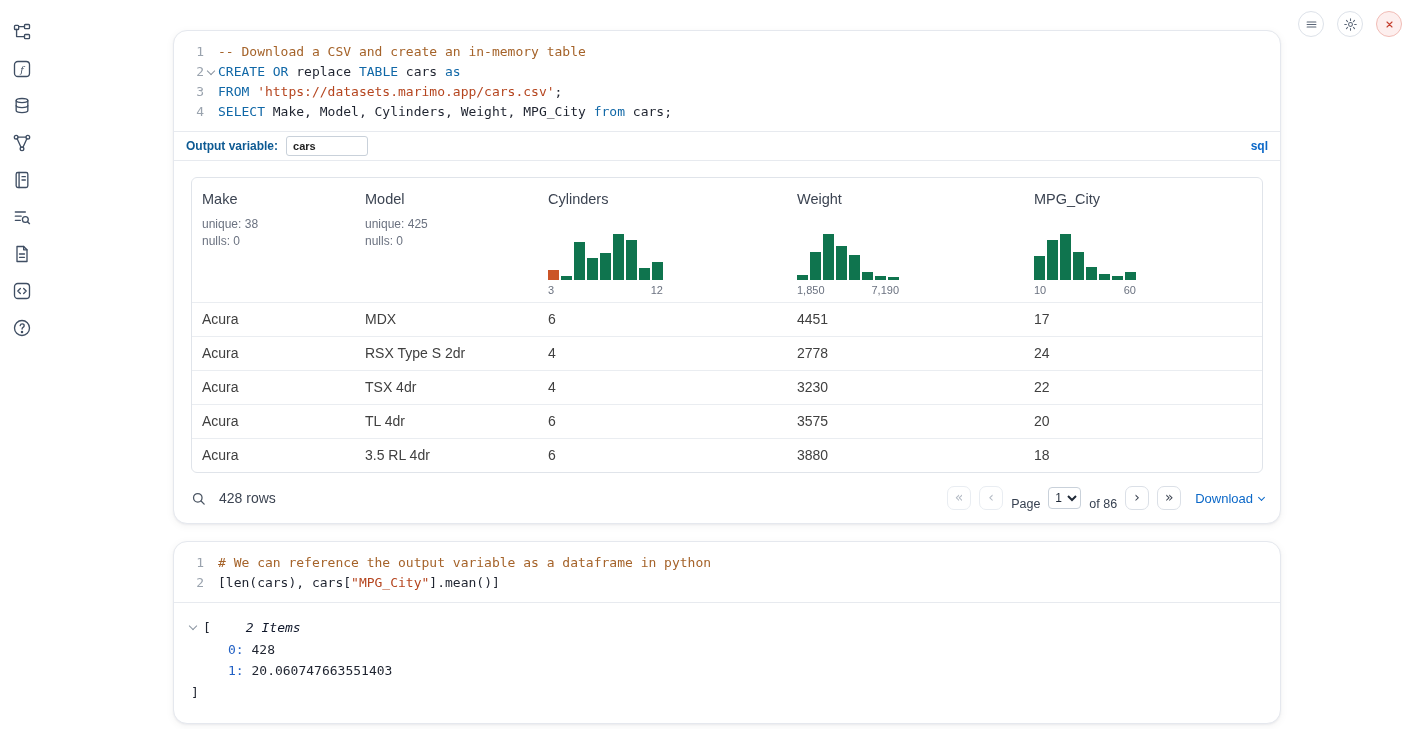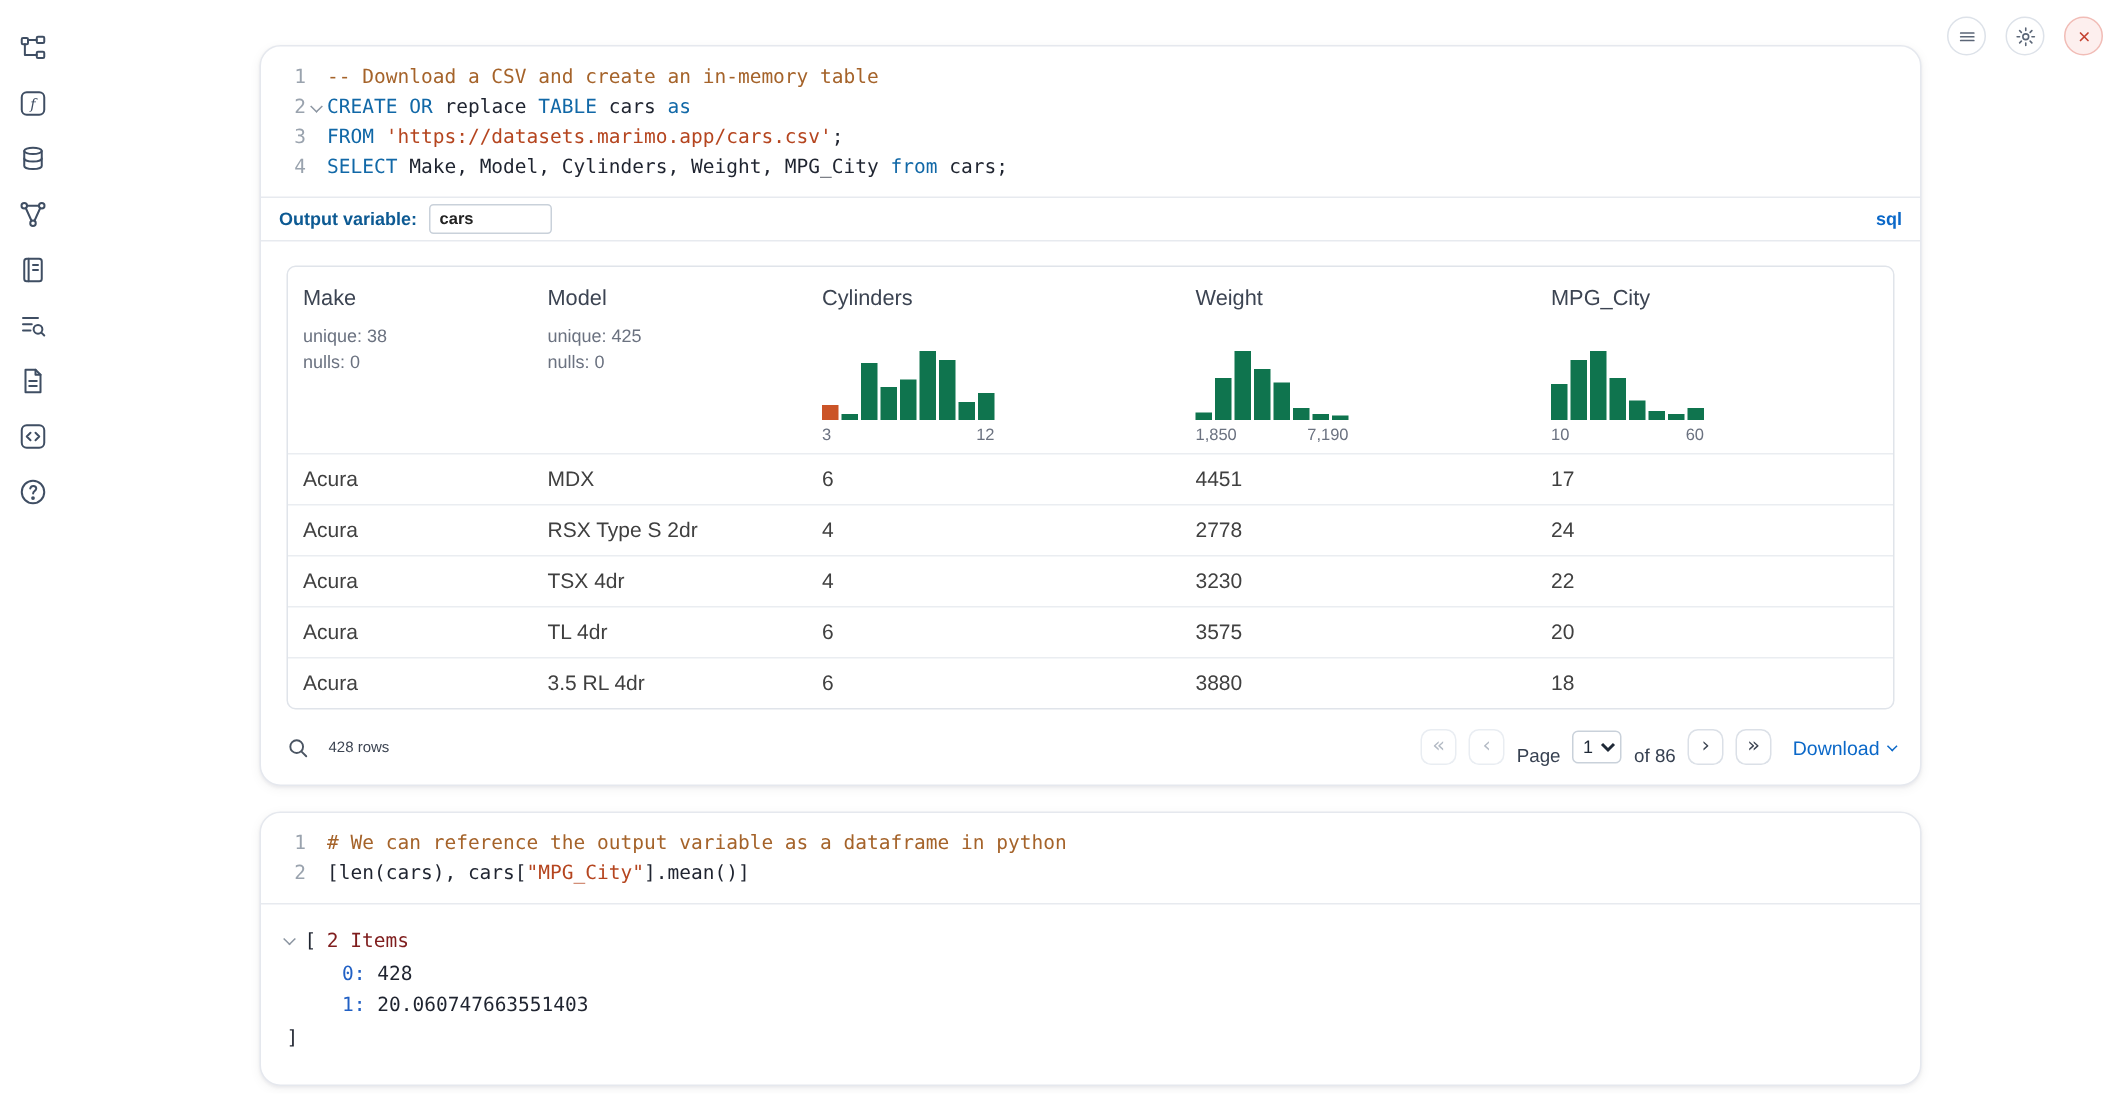--- a/index.html
+++ b/index.html
@@ -83,21 +83,21 @@
   .bar { width: 11px; background: var(--histBar, #0f744e); }
   .bar.hl { background: var(--histHighlight, #cb5427); }
   .hist-axis { display: flex; justify-content: space-between; font-size: 11px; color: #6b7280; margin-top: 4px; }
   .tr { border-top: 1px solid #eaedf1; }
   .td { padding: 8px 10px; font-size: 14px; color: #404040; height: 33px; line-height: 17px; overflow: hidden; white-space: nowrap; }
 
   
   .table-footer { display: flex; align-items: center; height: 50px; padding: 0 16px; gap: 12px; }
   .search-icon { width: 17px; height: 17px; color: #4b5563; cursor: pointer; }
   .search-icon svg { width: 17px; height: 17px; display: block; }
-  .row-count { font-size: 10px; color: #3c4452; }
+  .row-count { font-size: 14px; color: #3c4452; }
   .footer-right { margin-left: auto; display: flex; align-items: center; gap: 8px; }
   .pg-btn {
     width: 24px; height: 24px; border: 1px solid #dbe0e7; border-radius: 7px; background: #fff;
     display: flex; align-items: center; justify-content: center;
     font-family: "DejaVu Sans", sans-serif; font-size: 14px; color: #3c4452; cursor: pointer; padding-bottom: 2px;
   }
   .pg-btn.disabled { color: #b3bac4; border-color: #e9edf2; }
   .pg-label { font-size: 12.5px; color: #374151; margin-top: 12px; }
   .page-select {
     height: 22px; border: 1px solid #c9d1da; border-radius: 4px; background: #fff;
@@ -106,21 +106,21 @@
   .download { display: flex; align-items: center; gap: 6px; color: var(--link, #0b68c8); font-size: 13px; font-weight: 500; cursor: pointer; margin-left: 6px; }
   .download .chev { border-color: var(--link, #0b68c8); width: 5px; height: 5px; margin-top: -2px; }
 
   
   .py-output {
     padding: 14px 16px 20px;
     font-family: "DejaVu Sans Mono", monospace;
     font-size: 13px; line-height: 21.5px; color: #1f2430;
   }
   .tree-head { display: flex; align-items: center; gap: 7px; }
-  .items-label { color: #7f1d1d; }
+  .items-label { font-style: italic; color: #0f172a; margin-left: 28px; }
   .tree-entry { padding-left: 38px; }
   .tree-key { color: #2160c4; }
   .tree-close { padding-left: 1px; }
 </style>
 </head>
 <body>
 
 <div class="sidebar">
   <span class="sb-icon">
     <svg viewBox="0 0 24 24" fill="none" stroke="currentColor" stroke-width="1.6" stroke-linecap="round" stroke-linejoin="round">

